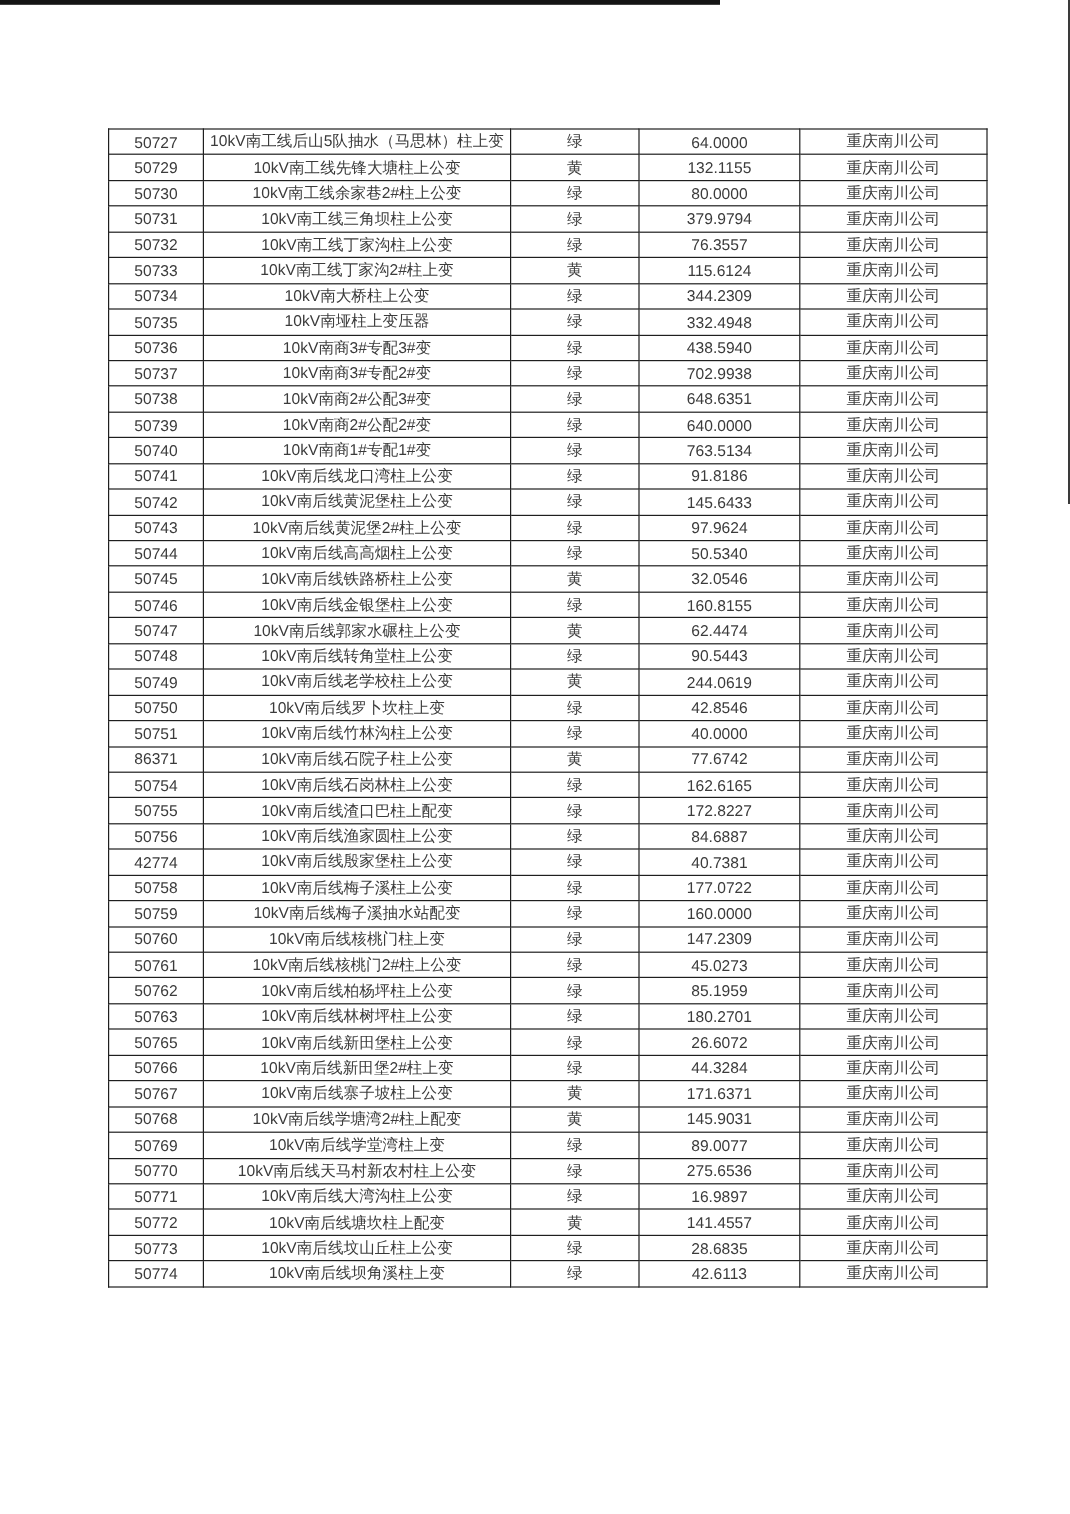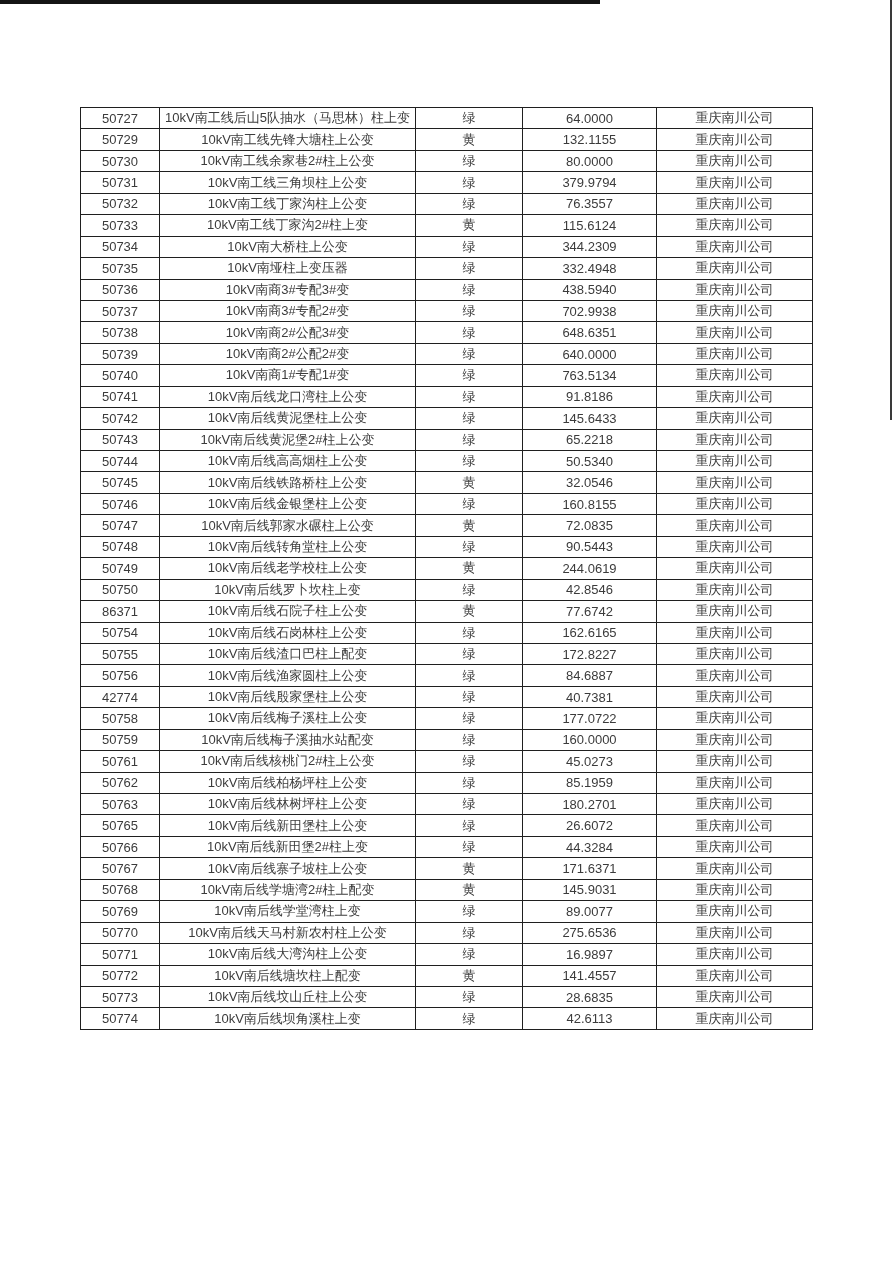--- a/index.html
+++ b/index.html
@@ -24,21 +24,21 @@
   }
   .scan-right-line {
     position: absolute;
     right: 0; top: 0;
     width: 2px; height: 420px;
     background: #3a3a3a;
   }
   
   table.grid {
     position: absolute;
-    left: 80px;
+    left: 90px;
     top: 107px;
     width: 719px;
     border-collapse: collapse;
     table-layout: fixed;
   }
   table.grid td {
     border: 1px solid #1f1f1f;
     height: 20.45px;
     padding: 0 1px;
     font-size: 13px;
@@ -181,21 +181,21 @@
     <td class="c-name">10kV南后线黄泥堡柱上公变</td>
     <td class="c-status">绿</td>
     <td class="c-value">145.6433</td>
     <td class="c-company">重庆南川公司</td>
   </tr>
 
   <tr>
     <td class="c-id">50743</td>
     <td class="c-name">10kV南后线黄泥堡2#柱上公变</td>
     <td class="c-status">绿</td>
-    <td class="c-value">65.2218</td>
+    <td class="c-value">97.9624</td>
     <td class="c-company">重庆南川公司</td>
   </tr>
 
   <tr>
     <td class="c-id">50744</td>
     <td class="c-name">10kV南后线高高烟柱上公变</td>
     <td class="c-status">绿</td>
     <td class="c-value">50.5340</td>
     <td class="c-company">重庆南川公司</td>
   </tr>
@@ -213,21 +213,21 @@
     <td class="c-name">10kV南后线金银堡柱上公变</td>
     <td class="c-status">绿</td>
     <td class="c-value">160.8155</td>
     <td class="c-company">重庆南川公司</td>
   </tr>
 
   <tr>
     <td class="c-id">50747</td>
     <td class="c-name">10kV南后线郭家水碾柱上公变</td>
     <td class="c-status">黄</td>
-    <td class="c-value">72.0835</td>
+    <td class="c-value">62.4474</td>
     <td class="c-company">重庆南川公司</td>
   </tr>
 
   <tr>
     <td class="c-id">50748</td>
     <td class="c-name">10kV南后线转角堂柱上公变</td>
     <td class="c-status">绿</td>
     <td class="c-value">90.5443</td>
     <td class="c-company">重庆南川公司</td>
   </tr>
@@ -241,20 +241,27 @@
   </tr>
 
   <tr>
     <td class="c-id">50750</td>
     <td class="c-name">10kV南后线罗卜坎柱上变</td>
     <td class="c-status">绿</td>
     <td class="c-value">42.8546</td>
     <td class="c-company">重庆南川公司</td>
   </tr>
 
+  <tr>
+    <td class="c-id">50751</td>
+    <td class="c-name">10kV南后线竹林沟柱上公变</td>
+    <td class="c-status">绿</td>
+    <td class="c-value">40.0000</td>
+    <td class="c-company">重庆南川公司</td>
+  </tr>
 
 
   <tr>
     <td class="c-id">86371</td>
     <td class="c-name">10kV南后线石院子柱上公变</td>
     <td class="c-status">黄</td>
     <td class="c-value">77.6742</td>
     <td class="c-company">重庆南川公司</td>
   </tr>
 
@@ -299,20 +306,27 @@
   </tr>
 
   <tr>
     <td class="c-id">50759</td>
     <td class="c-name">10kV南后线梅子溪抽水站配变</td>
     <td class="c-status">绿</td>
     <td class="c-value">160.0000</td>
     <td class="c-company">重庆南川公司</td>
   </tr>
 
+  <tr>
+    <td class="c-id">50760</td>
+    <td class="c-name">10kV南后线核桃门柱上变</td>
+    <td class="c-status">绿</td>
+    <td class="c-value">147.2309</td>
+    <td class="c-company">重庆南川公司</td>
+  </tr>
 
   <tr>
     <td class="c-id">50761</td>
     <td class="c-name">10kV南后线核桃门2#柱上公变</td>
     <td class="c-status">绿</td>
     <td class="c-value">45.0273</td>
     <td class="c-company">重庆南川公司</td>
   </tr>
 
   <tr>

